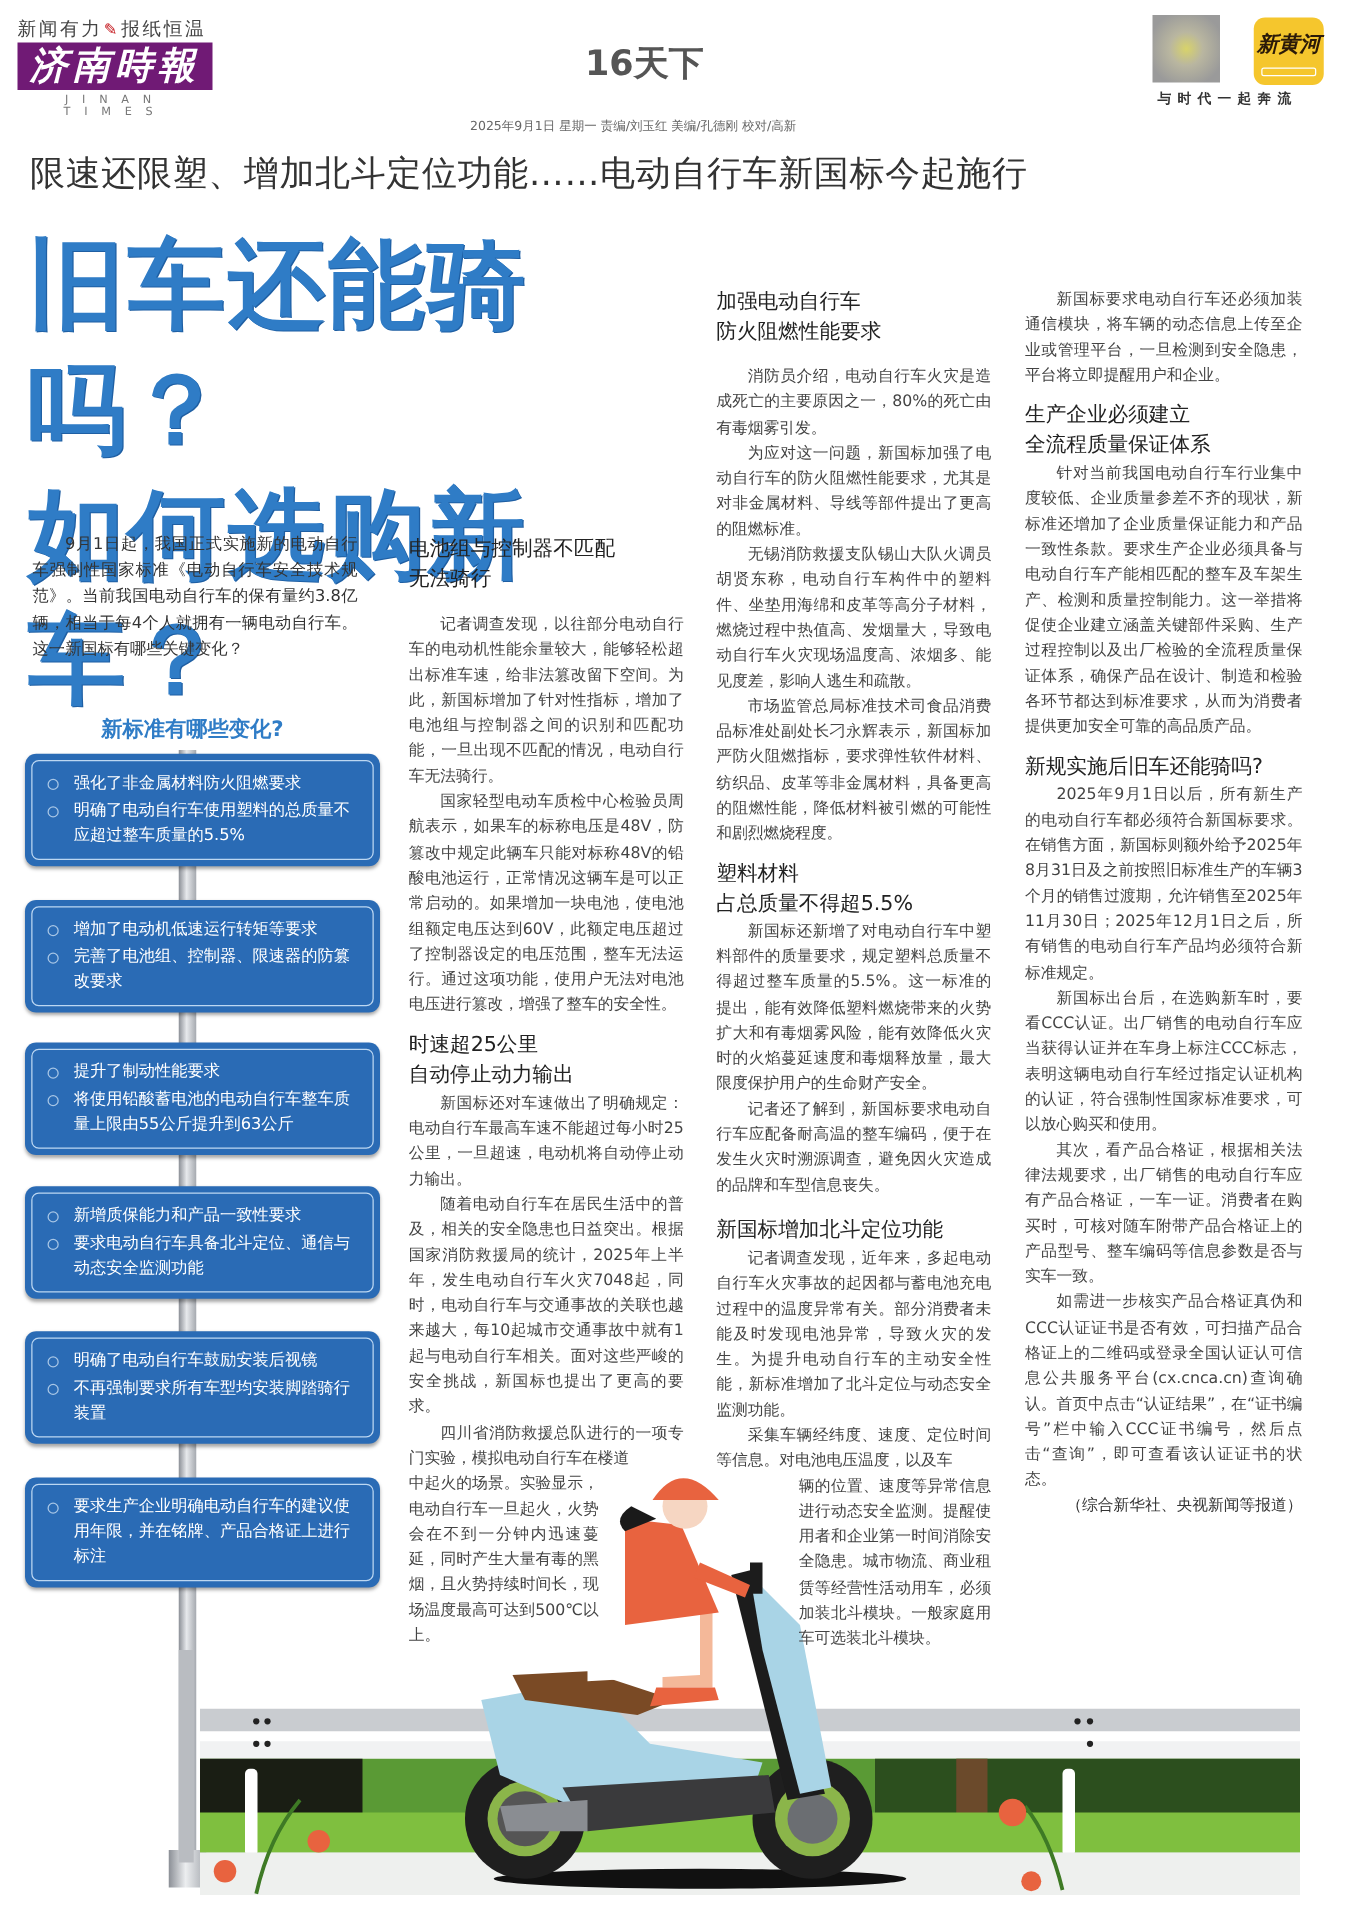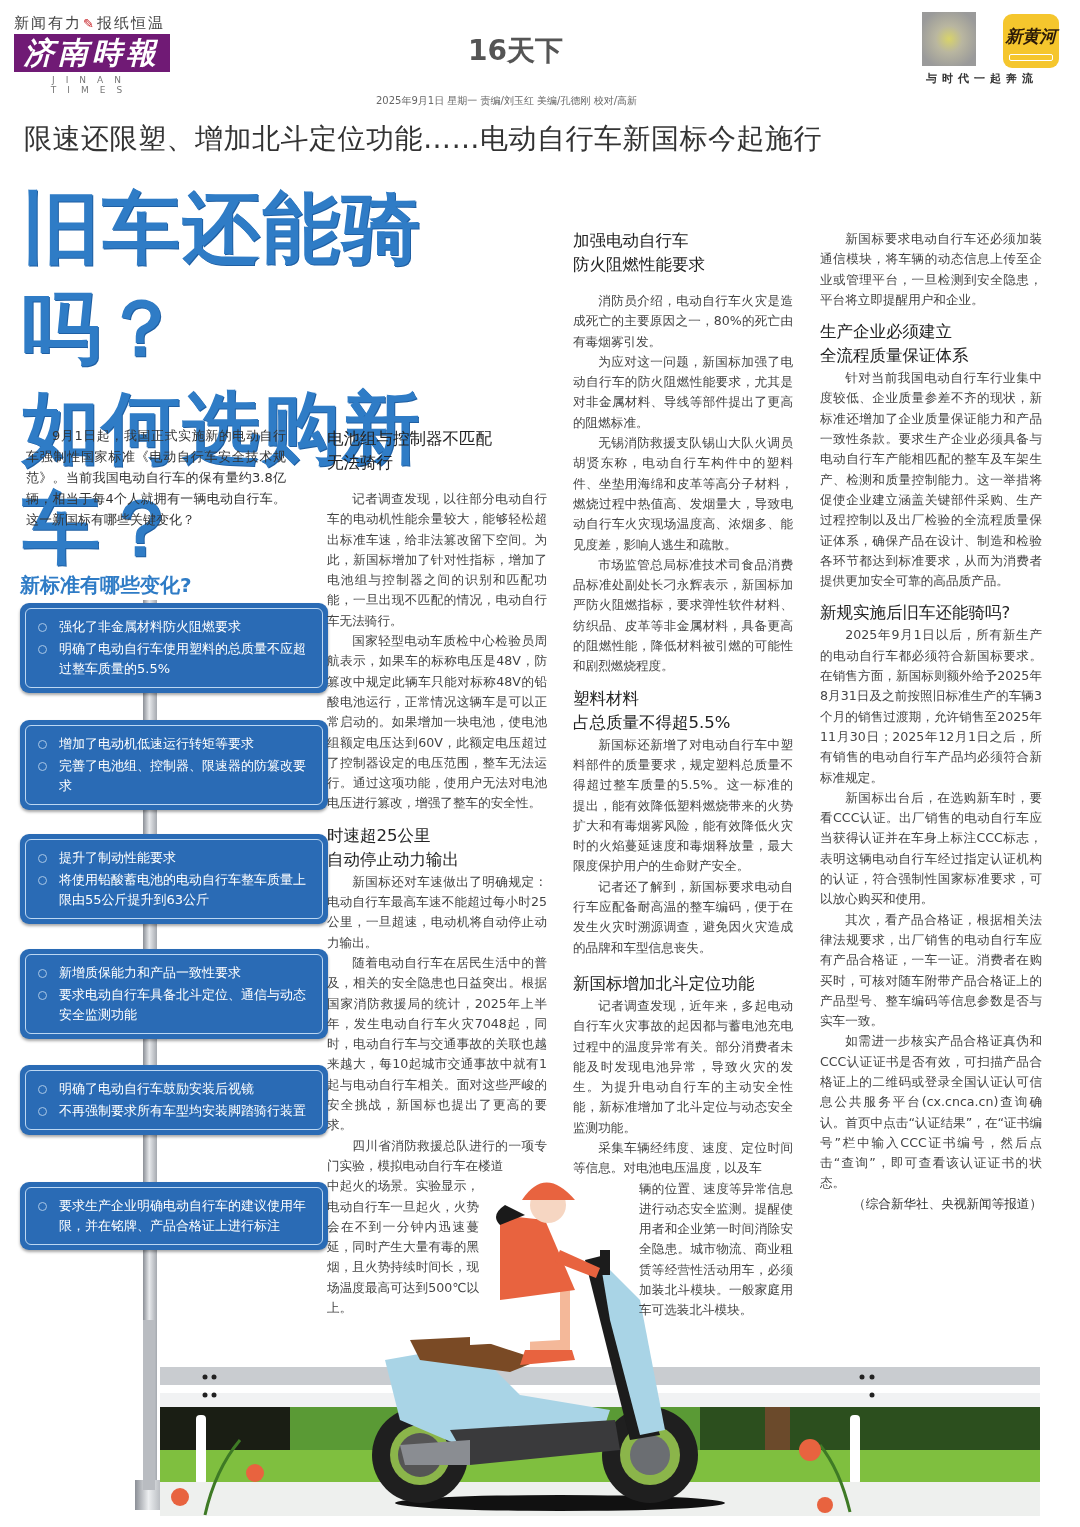--- a/index.html
+++ b/index.html
@@ -24,26 +24,26 @@
   .app-slogan { position: absolute; left: 926px; top: 71px; font-size: 11px; font-weight: bold; color: #333; letter-spacing: 5px; white-space: nowrap; }
 
   
   .kicker { position: absolute; left: 24px; top: 120px; font-size: 28px; color: #333; white-space: nowrap; letter-spacing: 0.5px; }
   .headline { position: absolute; left: 22px; top: 178px; width: 520px; font-size: 78px; font-weight: bold; line-height: 100px;
     color: #2f7cc6; letter-spacing: 2px; font-family: "DejaVu Sans", sans-serif;
     text-shadow: 1px 1px 0 #1f5fa3; }
 
   
   .intro { position: absolute; left: 26px; top: 425px; width: 260px; font-size: 13px; line-height: 21px; color: #333; text-indent: 2em; text-align: justify; }
-  .changes-title { position: absolute; left: 20px; top: 572px; width: 268px; text-align: left; font-size: 20px; color: #2f7cc6; font-weight: bold; }
+  .changes-title { position: absolute; left: 20px; top: 572px; width: 268px; text-align: center; font-size: 17px; color: #2f7cc6; font-weight: bold; }
   .pole { position: absolute; left: 143px; top: 600px; width: 14px; height: 905px;
     background: linear-gradient(90deg, #8b8f96 0%, #e7e9ec 45%, #a5a9af 100%); }
   .pole-base { position: absolute; left: 135px; top: 1480px; width: 30px; height: 30px;
     background: linear-gradient(90deg, #8b8f96 0%, #eceef0 45%, #a5a9af 100%); }
-  .sign { position: absolute; left: 20px; width: 308px; background: #2a6bb5; border-radius: 9px;
+  .sign { position: absolute; left: 20px; width: 284px; background: #2a6bb5; border-radius: 9px;
     box-shadow: 0 2px 3px rgba(0,0,0,0.35); padding: 5px; }
   .sign-inner { border: 1.5px solid #bcd7f2; border-radius: 6px; padding: 6px 8px 8px 10px; }
   .sign-item { display: flex; align-items: flex-start; font-size: 13px; line-height: 20px; color: #ffffff; margin-top: 2px; }
   .sign-bullet { flex: 0 0 auto; width: 9px; height: 9px; border: 1.5px solid #a9c7e6; border-radius: 50%; margin: 6px 12px 0 2px; }
 
   
   .col { position: absolute; font-size: 12.6px; line-height: 20.3px; color: #444; text-align: justify; }
   .col p { text-indent: 2em; }
   .col h3 { font-size: 16.5px; font-weight: normal; color: #222; line-height: 24px; text-indent: 0; }
   .c1 { left: 327px; top: 427px; width: 220px; }

